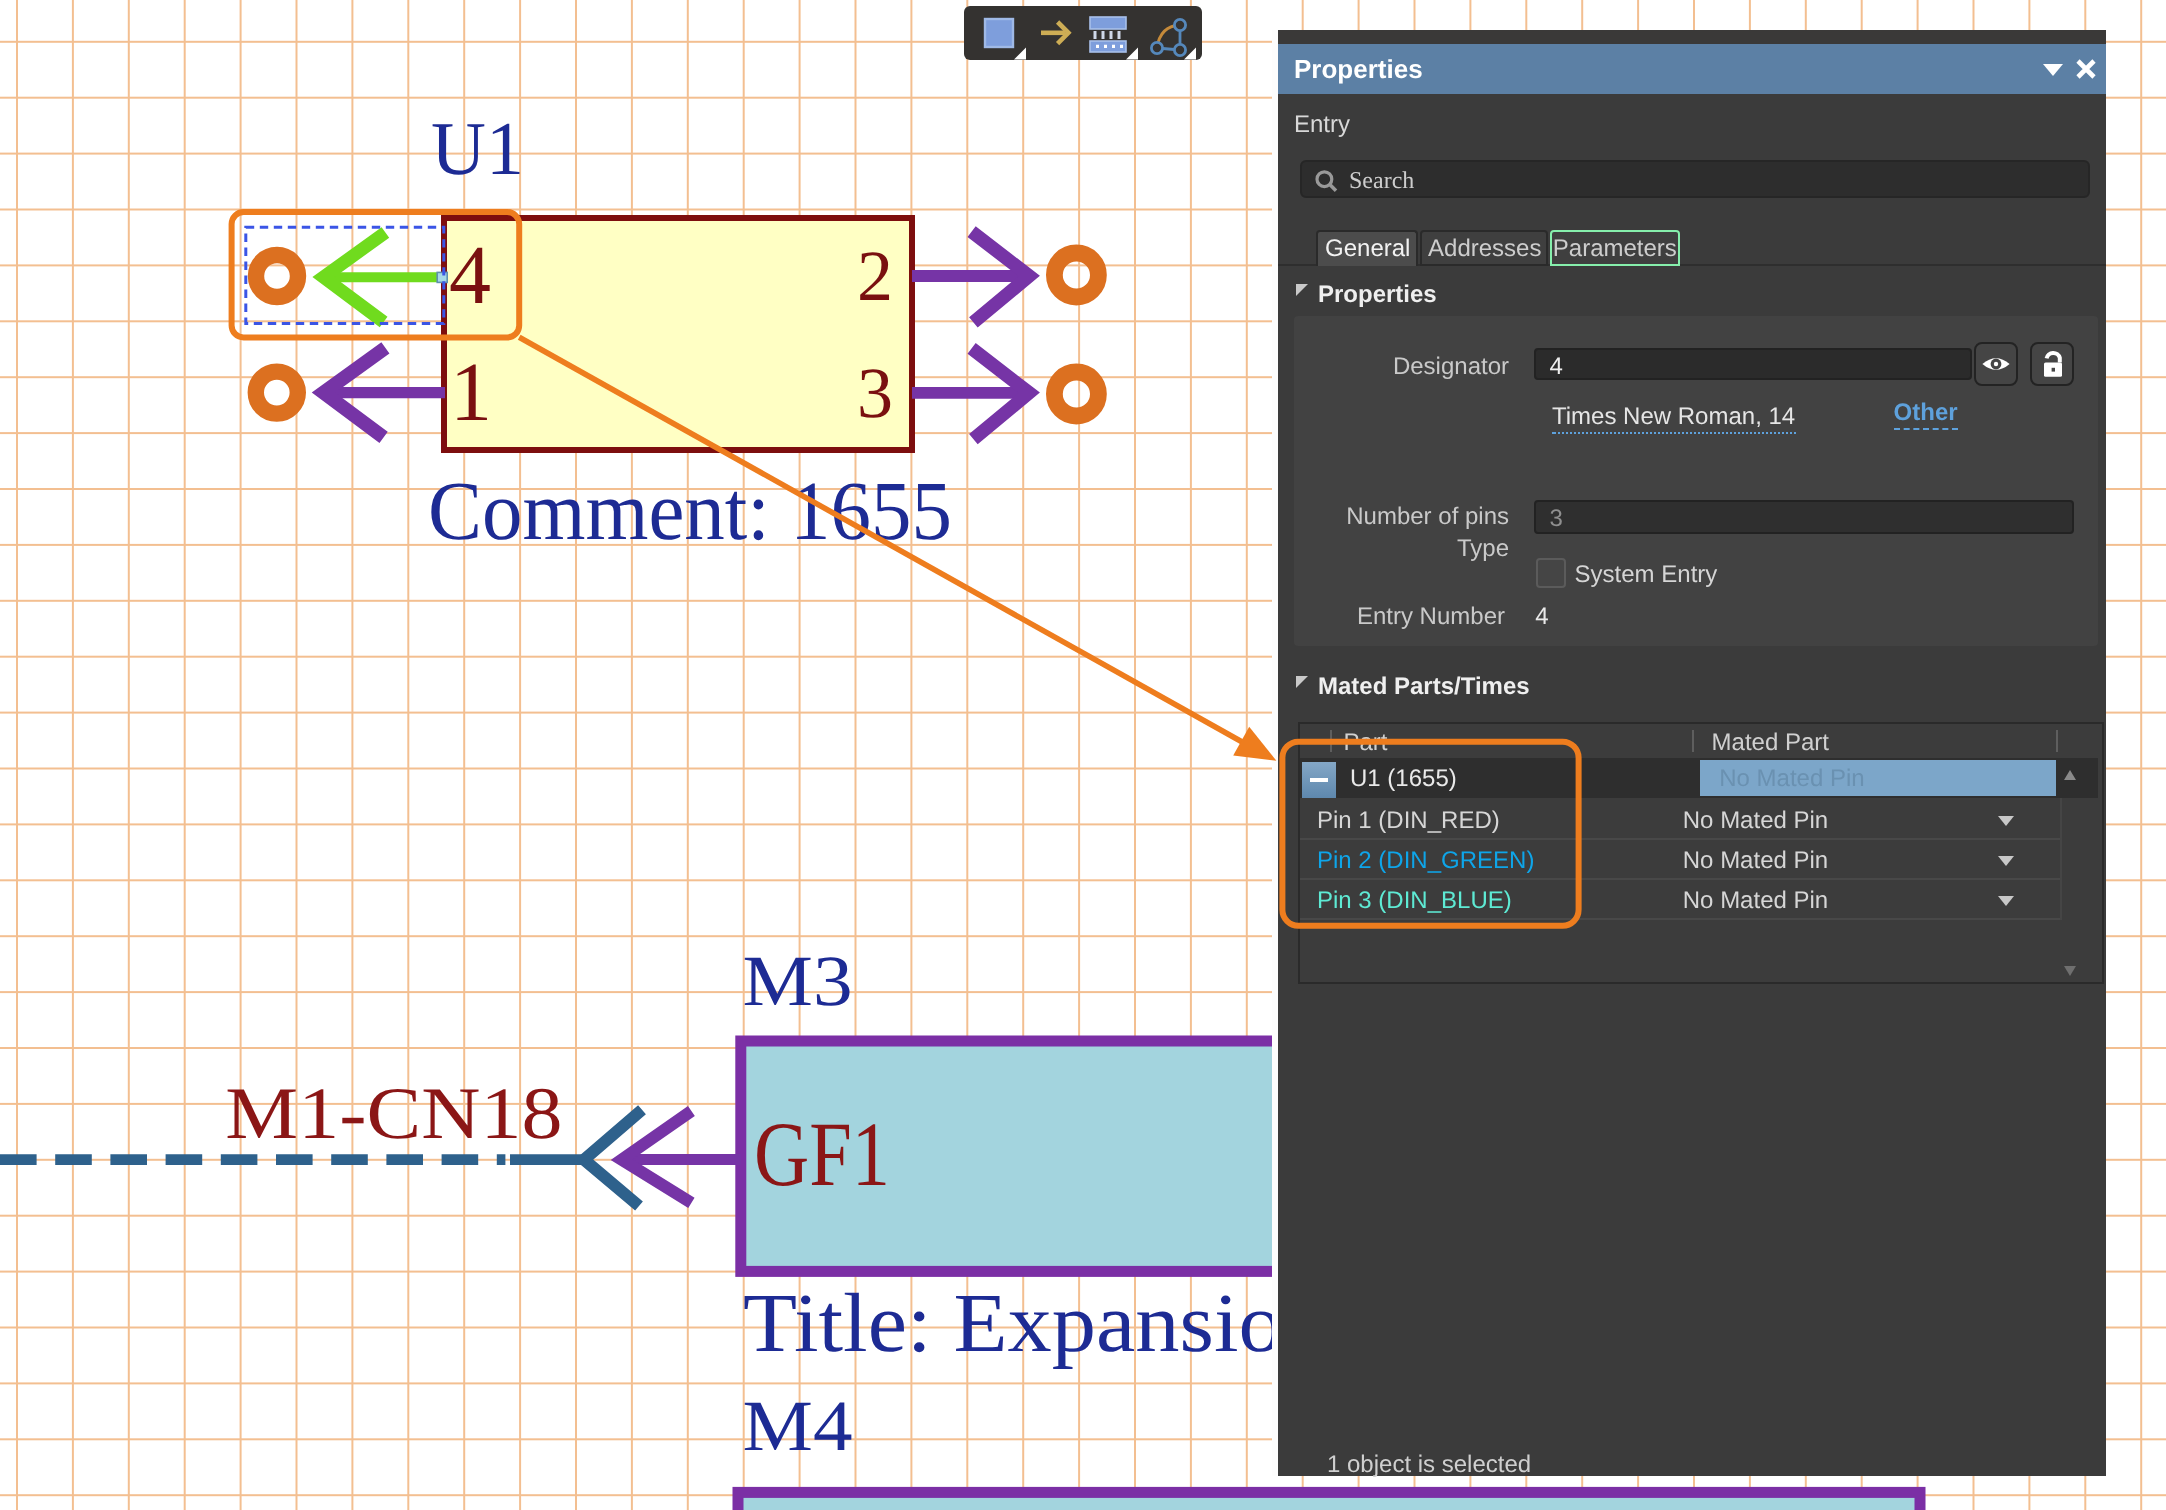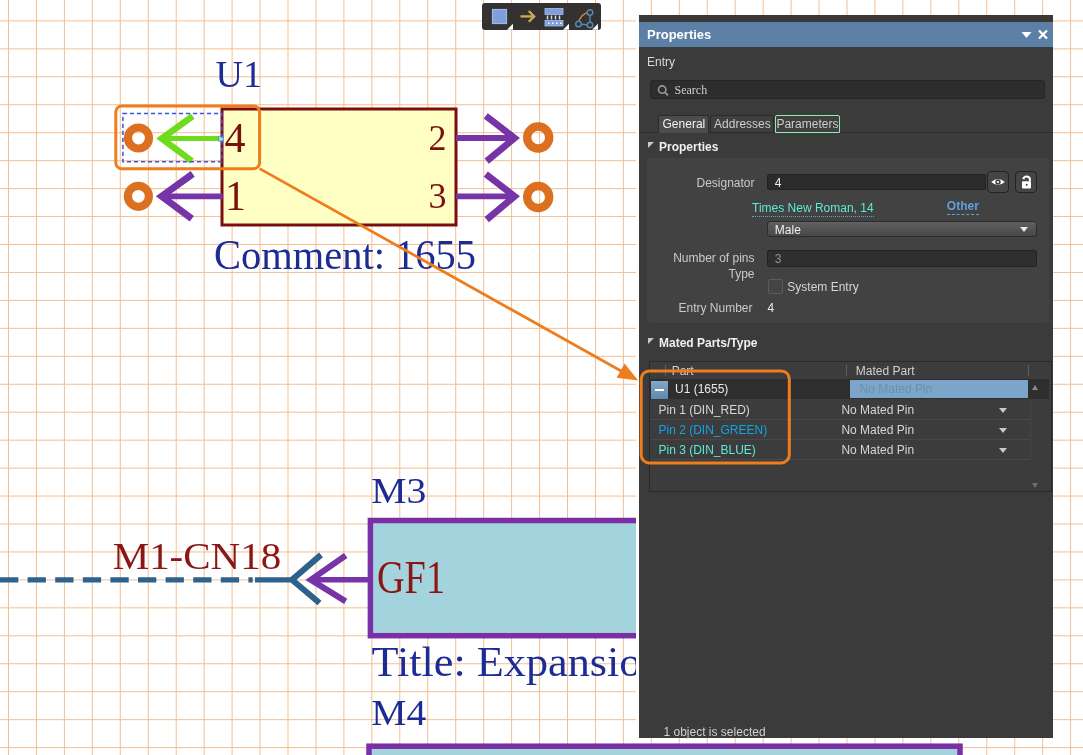--- a/index.html
+++ b/index.html
@@ -136,39 +136,35 @@
       </svg>
     </div>
 
     <div class="abs" style="left:368.2px;top:13.6px;width:20px;height:20px;background:#454545;border:1px solid #232323;border-radius:4px;">
       <svg width="20" height="20" style="position:absolute;left:0;top:0">
         <rect x="6" y="9.2" width="9" height="7.2" fill="#ffffff" rx="0.8"></rect>
         <rect x="9.8" y="11.9" width="1.7" height="1.9" fill="#454545"></rect>
         <path d="M7.3 7.2 A3.4 3.4 0 0 1 13.9 6.9 L13.9 9.2" fill="none" stroke="#ffffff" stroke-width="2"></path>
       </svg>
     </div>
-    <div class="abs" style="left:105px;top:43px;color:#5eead4;border-bottom:1px dotted #5ea1dc;padding-bottom:1px;">Times New Roman, 14</div>
+    <div class="abs" style="left:129px;top:43px;color:#e5e5e5;border-bottom:1px dotted #5ea1dc;padding-bottom:1px;">Times New Roman, 14</div>
     <div class="abs" style="left:299.8px;top:41px;color:#5ea1dc;border-bottom:1px dashed #5ea1dc;padding-bottom:1px;font-weight:bold;">Other</div>
     <div class="lbl" style="right:294.5px;top:77px;margin-top:32px;">Type</div>
-    <div class="ddown" style="left:119.8px;top:63.4px;width:268px;height:14.4px;">
-      <span style="position:absolute;left:7px;top:0.8px">Male</span>
-      <div class="tri" style="right:8px;top:5.5px;border-width:5px 4px 0 4px;border-color:#e8e8e8 transparent transparent transparent;"></div>
-    </div>
     <div class="lbl" style="right:294.5px;top:93.5px;">Number of pins</div>
     <div class="inpt" style="left:119.8px;top:92.9px;width:268px;height:14.3px;background:#2f2f2f;color:#8f8f8f;">
         <span style="position:absolute;left:7px;top:0.8px">3</span>
       </div>
     <div class="abs" style="left:120.6px;top:121.5px;width:13px;height:13px;background:#454545;border:1px solid #5b5b5b;border-radius:2px;"></div>
     <div class="lbl" style="left:140.3px;top:122.5px;color:#d5d5d5;">System Entry</div>
     <div class="lbl" style="right:296.5px;top:143.5px;">Entry Number</div>
     <div class="val" style="left:120.6px;top:143.5px;">4</div>
   </div>
 
   <div class="tri" style="left:9px;top:323px;border-width:6px 6px 0 0;border-color:#c9c9c9 transparent transparent transparent;"></div>
-  <div class="sechdr" style="left:20px;top:321px;">Mated Parts/Type</div>
+  <div class="sechdr" style="left:20px;top:321px;">Mated Parts/Times</div>
 
   <div class="abs" style="left:10px;top:345.7px;width:401px;height:129px;background:#3c3c3c;border:1px solid #2a2a2a;">
 
     <div class="lbl" style="left:21.7px;top:2.5px;color:#d0d0d0;">Part</div>
     <div class="lbl" style="left:205.8px;top:2.5px;color:#d0d0d0;">Mated Part</div>
     <div class="abs" style="left:14.7px;top:3px;width:1px;height:11px;background:#5e5e5e;"></div>
     <div class="abs" style="left:195.5px;top:3px;width:1px;height:11px;background:#5e5e5e;"></div>
     <div class="abs" style="left:377.6px;top:3px;width:1px;height:11px;background:#5e5e5e;"></div>
 
     <div class="abs" style="left:0;top:17px;width:399px;height:20px;background:#2e2e2e;"></div>

